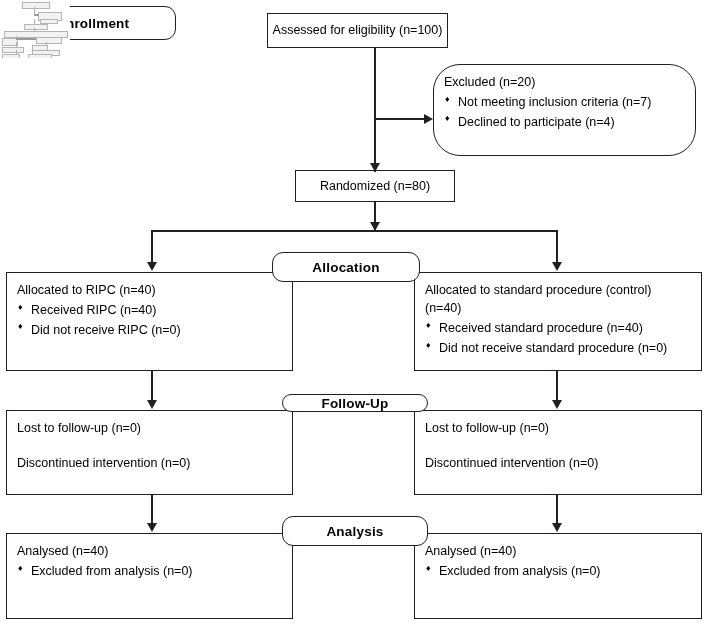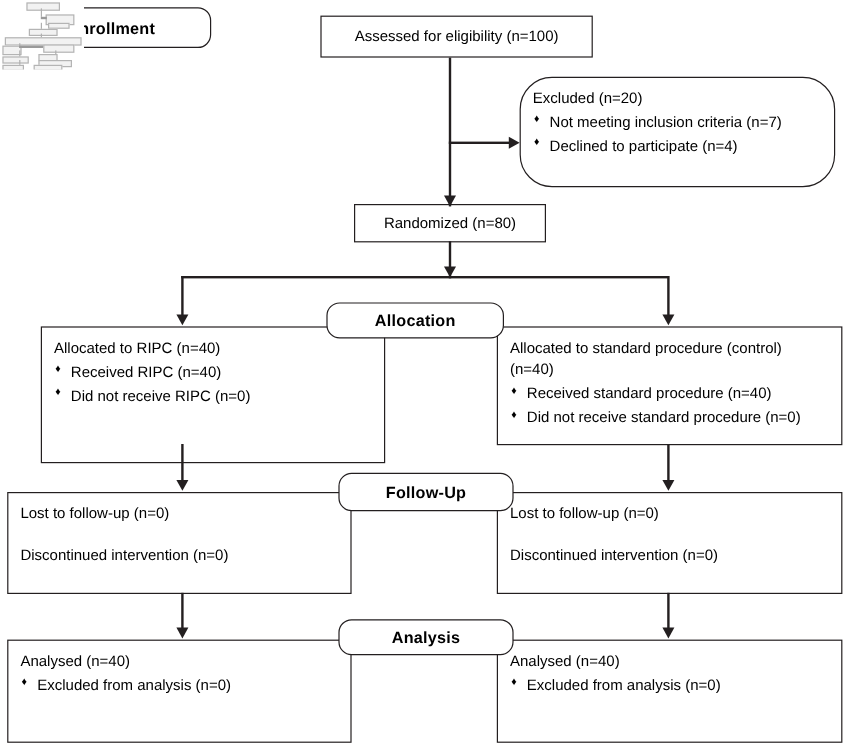--- a/index.html
+++ b/index.html
@@ -154,45 +154,45 @@
   <div class="arrow-down" style="left:551.5px; top:523px;"></div>
 
   <div class="stage" style="left:10px; top:6px; width:166px; height:34px;">
     <span>Enrollment</span>
   </div>
 
   <div class="stage" style="left:272px; top:252px; width:148px; height:30px;">
     <span>Allocation</span>
   </div>
 
-  <div class="stage" style="left:282px; top:394px; width:146px; height:32px;">
+  <div class="stage" style="left:282px; top:394px; width:146px; height:18px;">
     <span>Follow-Up</span>
   </div>
 
   <div class="stage" style="left:282px; top:516px; width:146px; height:30px;">
     <span>Analysis</span>
   </div>
 
-  <div class="box centered" style="left:267px; top:13px; width:227px; height:35px;">
+  <div class="box centered" style="left:267px; top:13px; width:181px; height:35px;">
     <span>Assessed for eligibility (n=100)</span>
   </div>
 
   <div class="box" style="left:433px; top:64px; width:263px; height:92px;border-radius:27px;">
     <div>Excluded  (n=20)</div>
     <ul class="bullets">
       <li>Not meeting inclusion criteria (n=7)</li>
       <li>Declined to participate (n=4)</li>
     </ul>
   </div>
 
   <div class="box centered" style="left:295px; top:170px; width:160px; height:32px;">
     <span>Randomized (n=80)</span>
   </div>
 
-  <div class="box" style="left:6px; top:272px; width:287px; height:114px;margin-left:28px;">
+  <div class="box" style="left:6px; top:272px; width:287px; height:99px;">
     <div>Allocated to RIPC (n=40)</div>
     <ul class="bullets">
       <li>Received RIPC (n=40)</li>
       <li>Did not receive RIPC (n=0)</li>
     </ul>
   </div>
 
   <div class="box" style="left:414px; top:272px; width:288px; height:99px;">
     <div>Allocated to standard procedure (control) (n=40)</div>
     <ul class="bullets">

